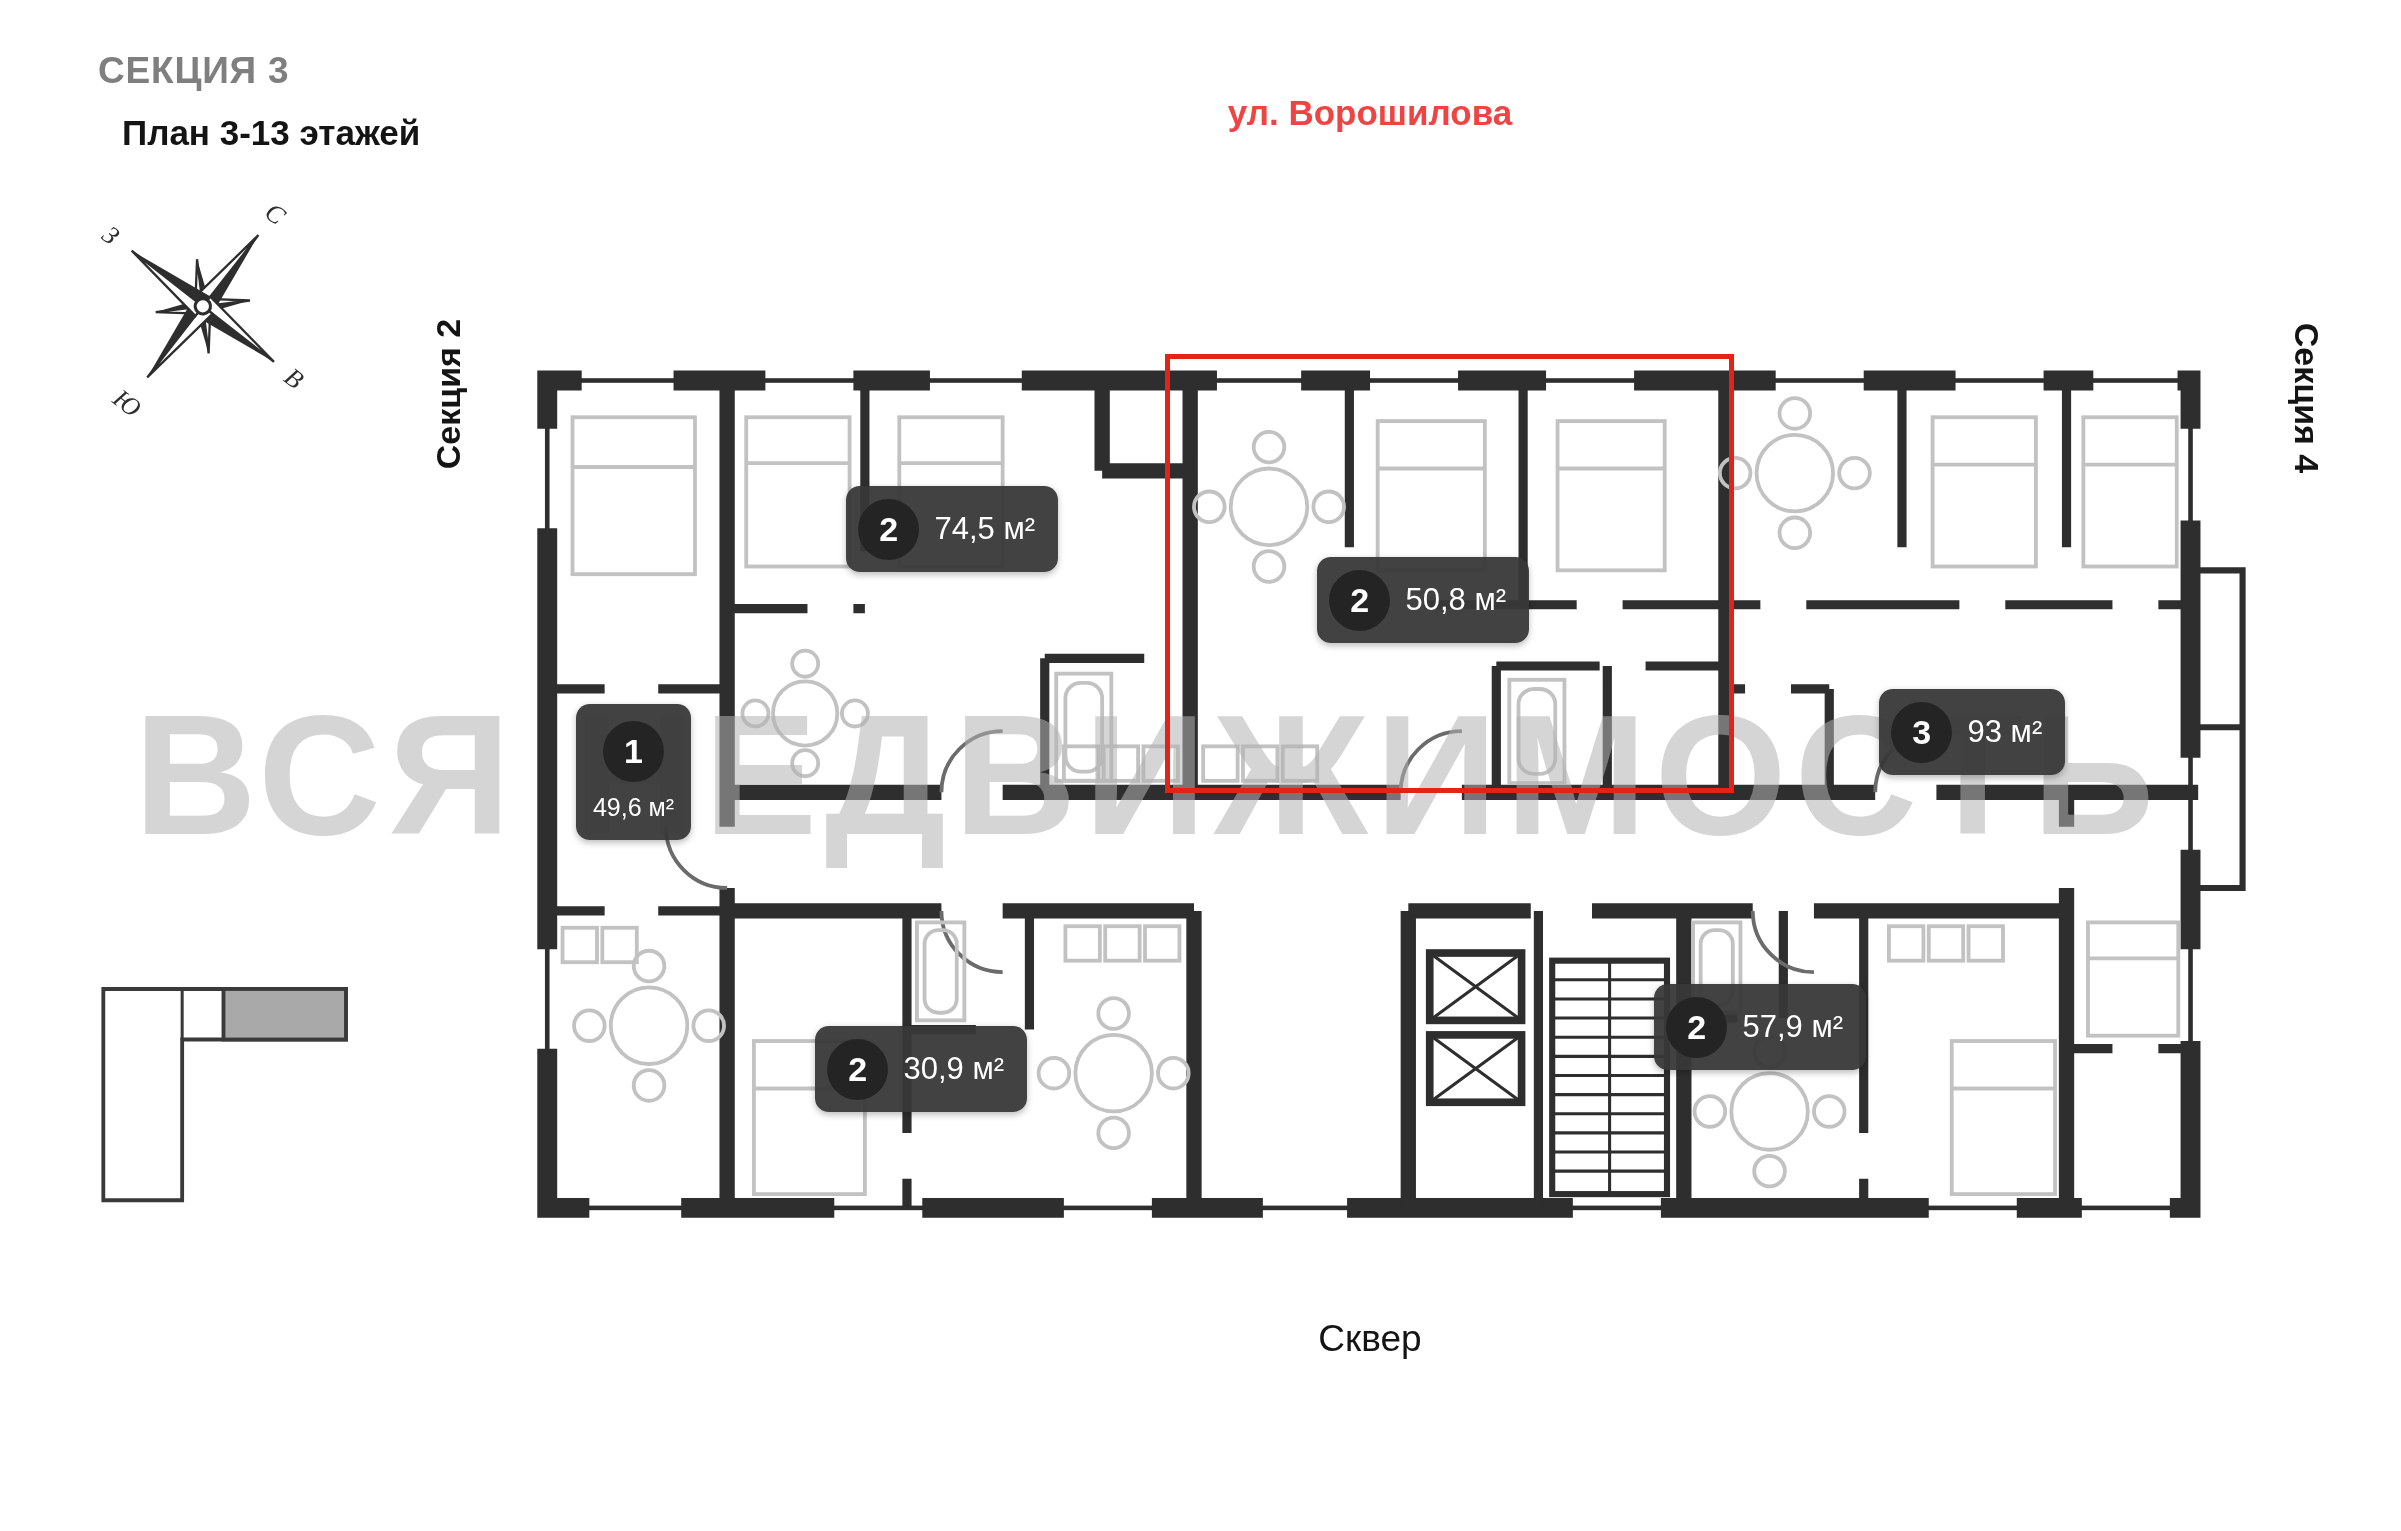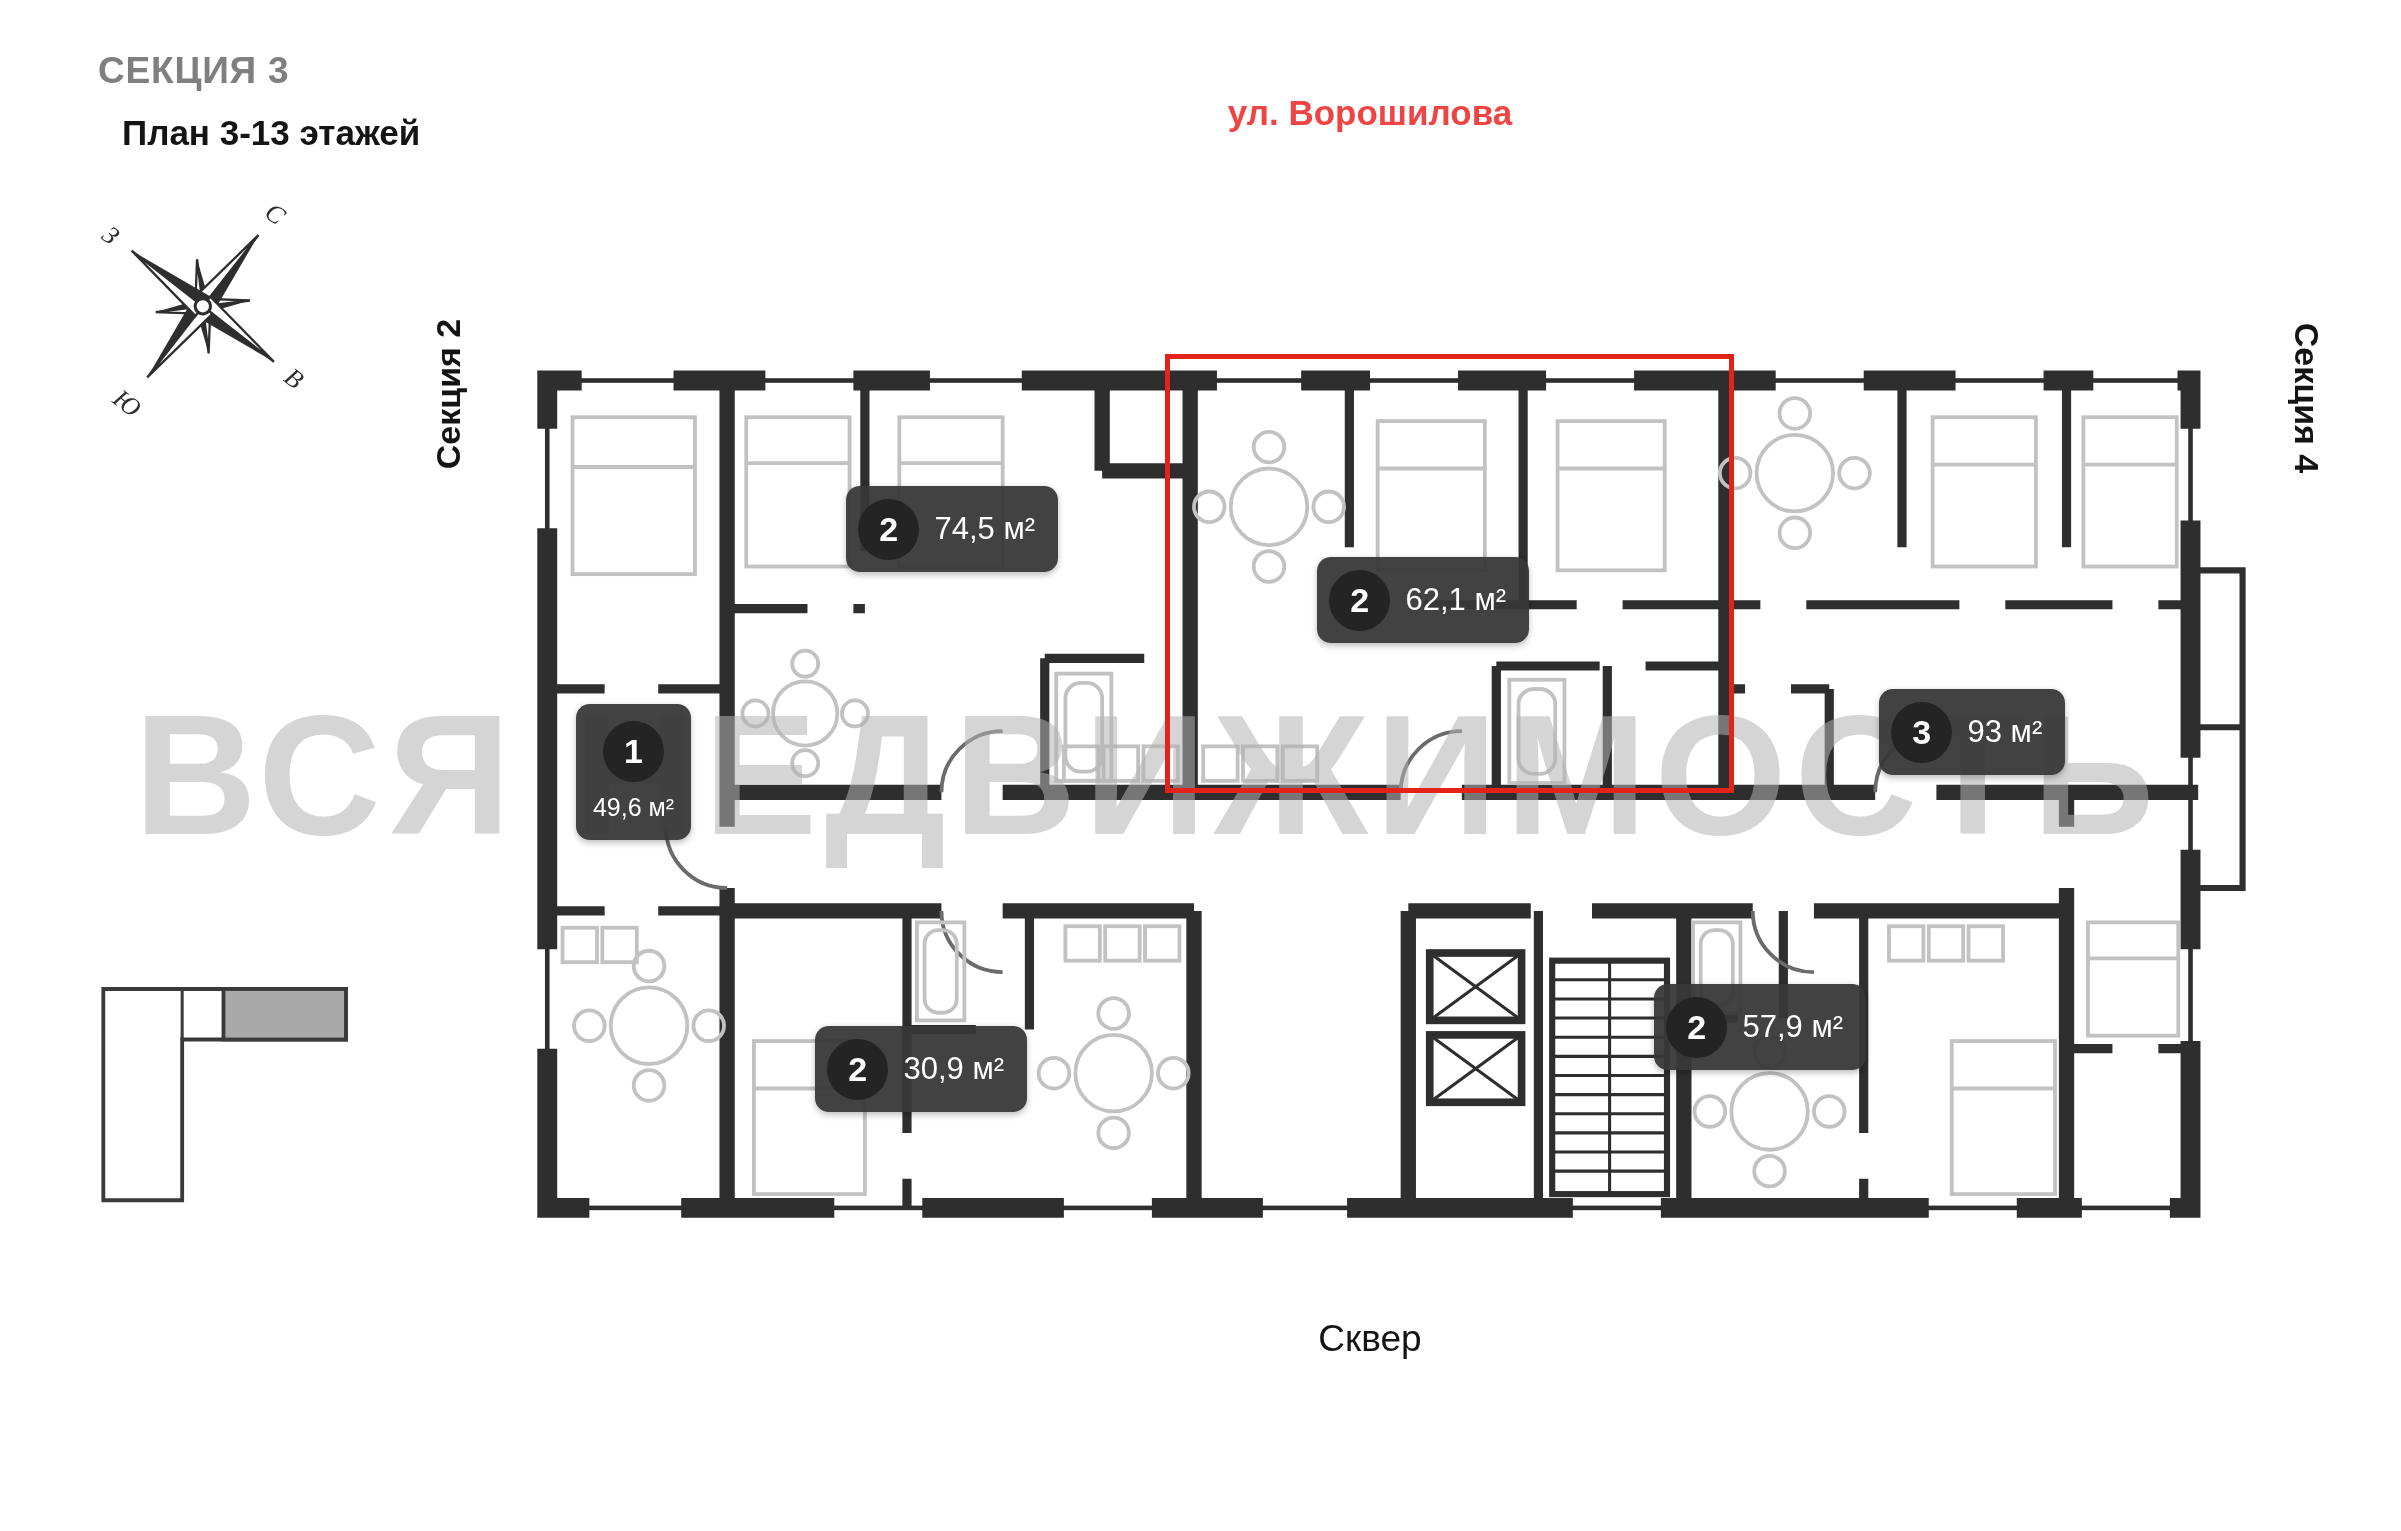--- a/index.html
+++ b/index.html
@@ -304,21 +304,21 @@
 
   <div class="highlight-rect"></div>
 
   <div class="apt-badge" style="left:846px; top:486px;">
     <span class="num">2</span>
     <span class="area">74,5 м²</span>
   </div>
 
   <div class="apt-badge" style="left:1317px; top:557px;">
     <span class="num">2</span>
-    <span class="area">62,1 м²</span>
+    <span class="area">50,8 м²</span>
   </div>
 
   <div class="apt-badge vertical" style="left:576px; top:704px;">
     <span class="num">1</span>
     <span class="area">49,6 м²</span>
   </div>
 
   <div class="apt-badge" style="left:1879px; top:689px;">
     <span class="num">3</span>
     <span class="area">93 м²</span>

